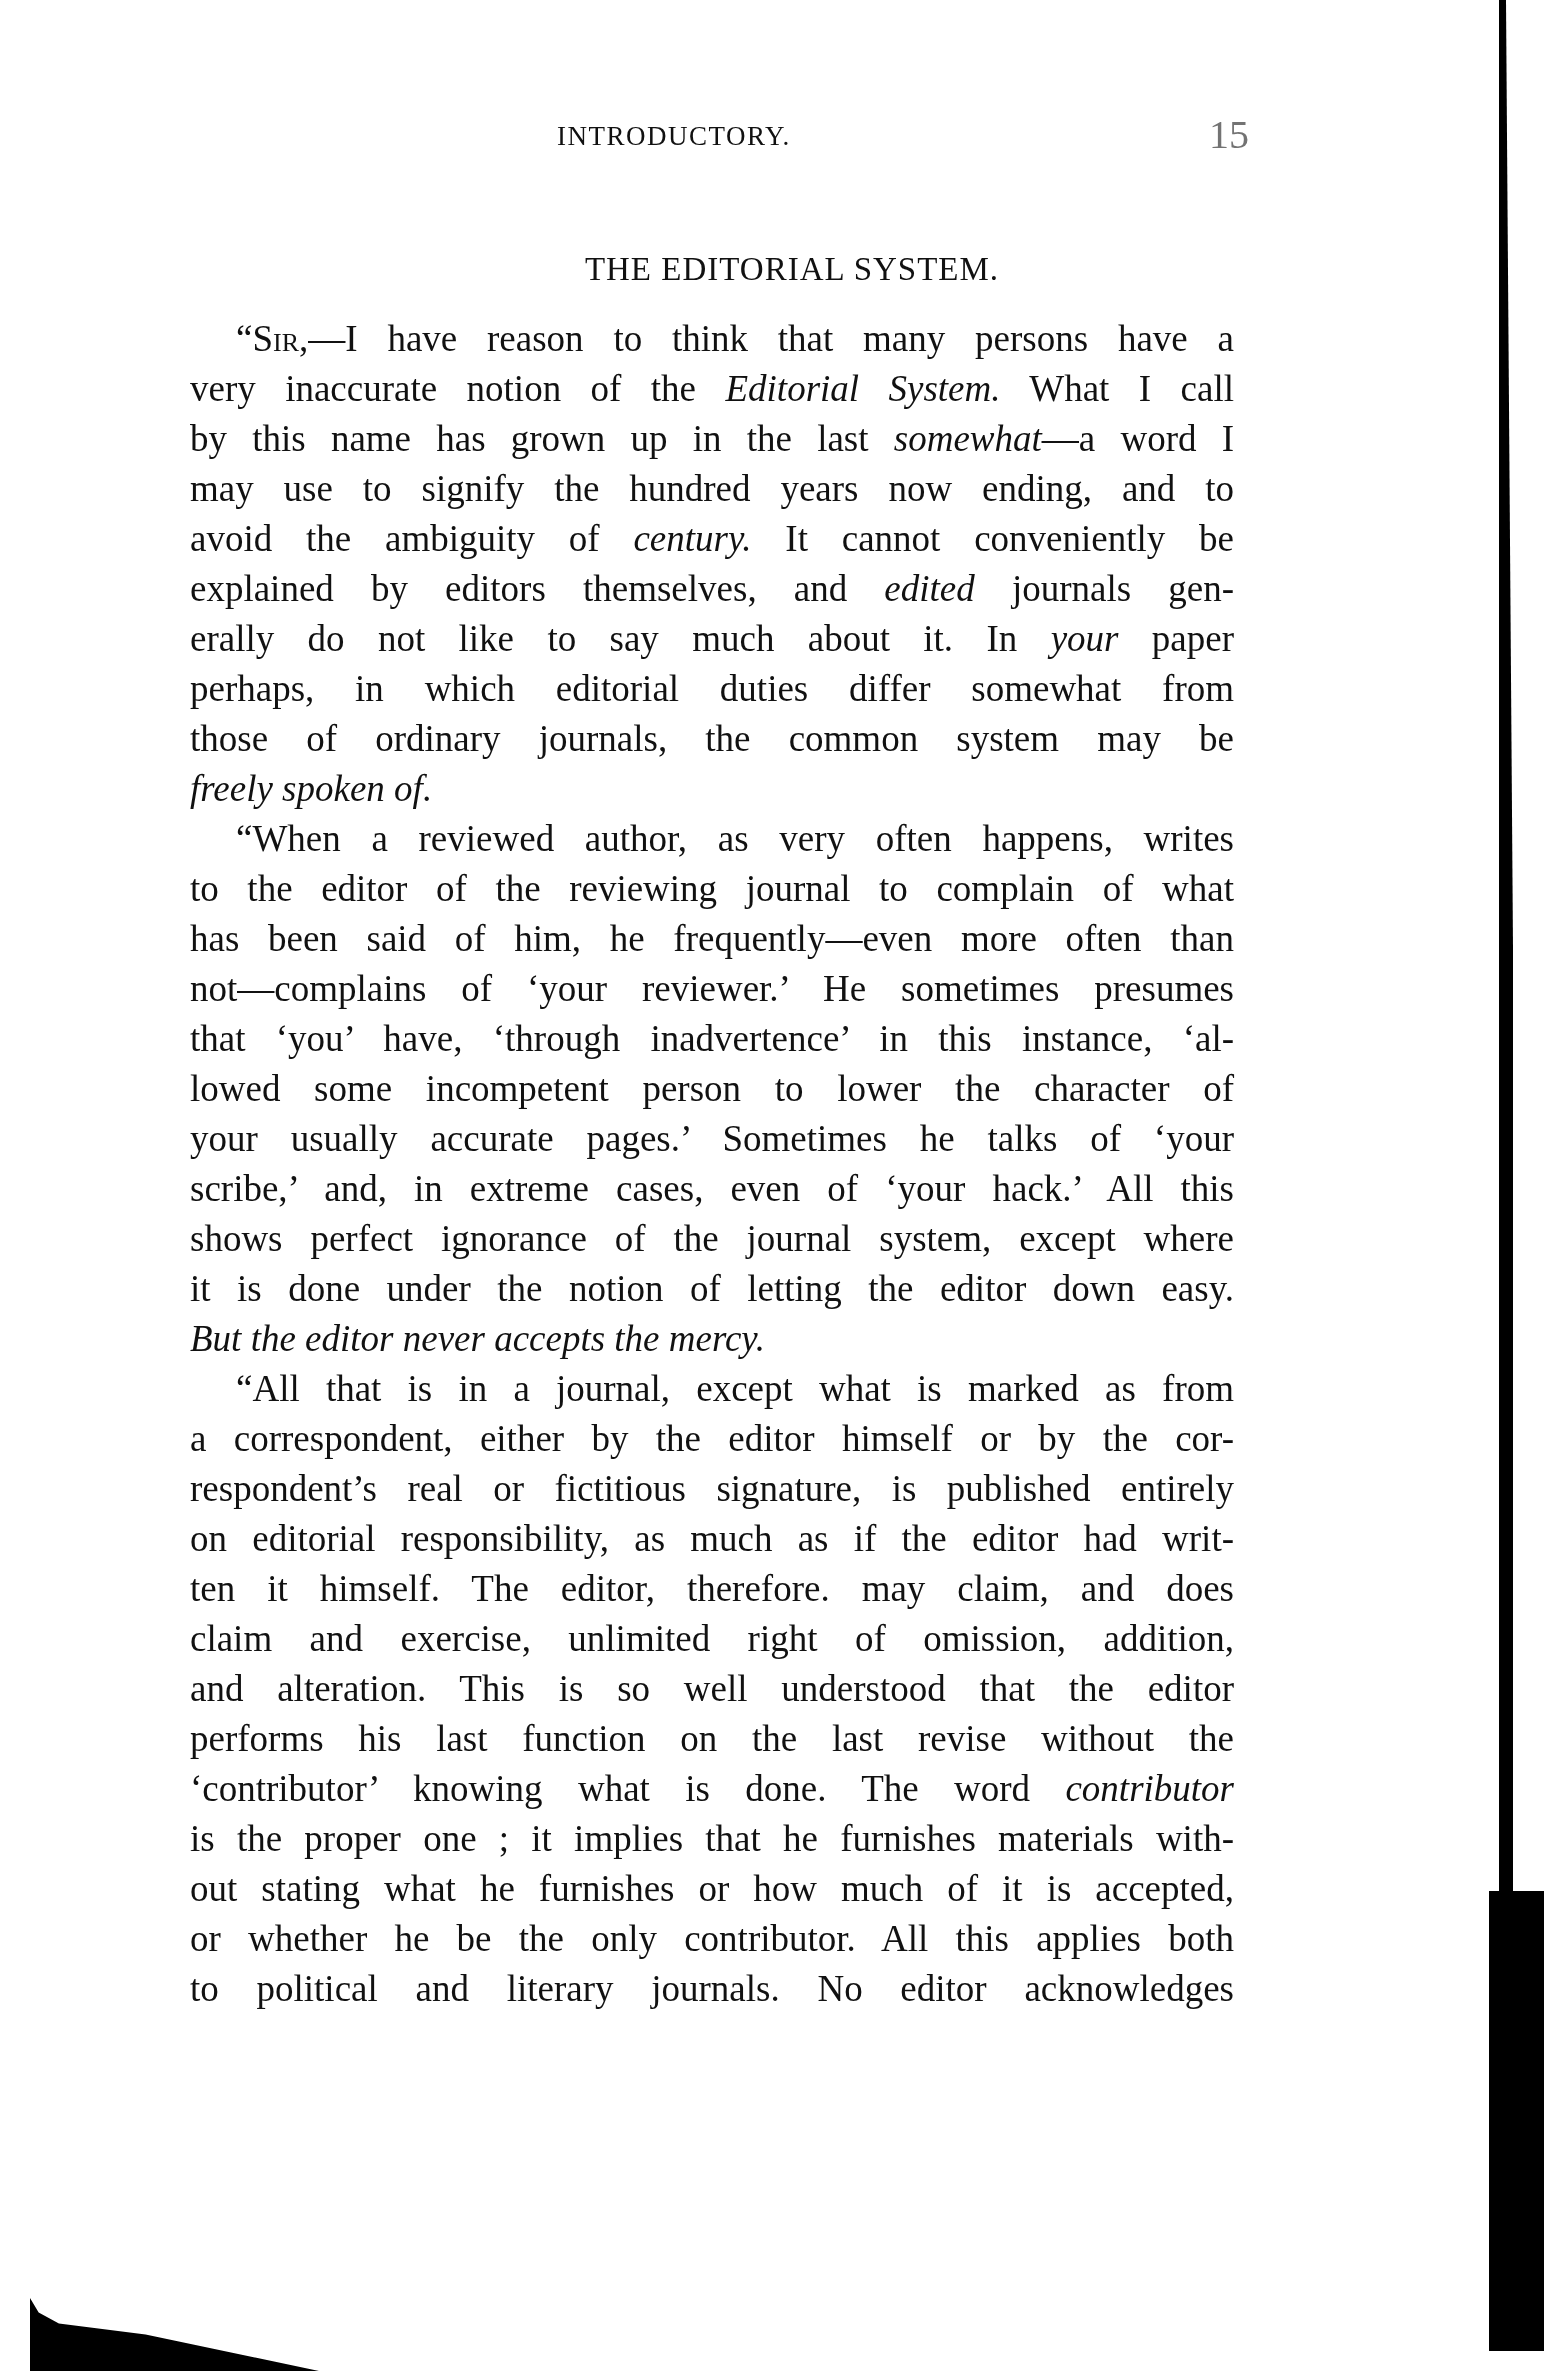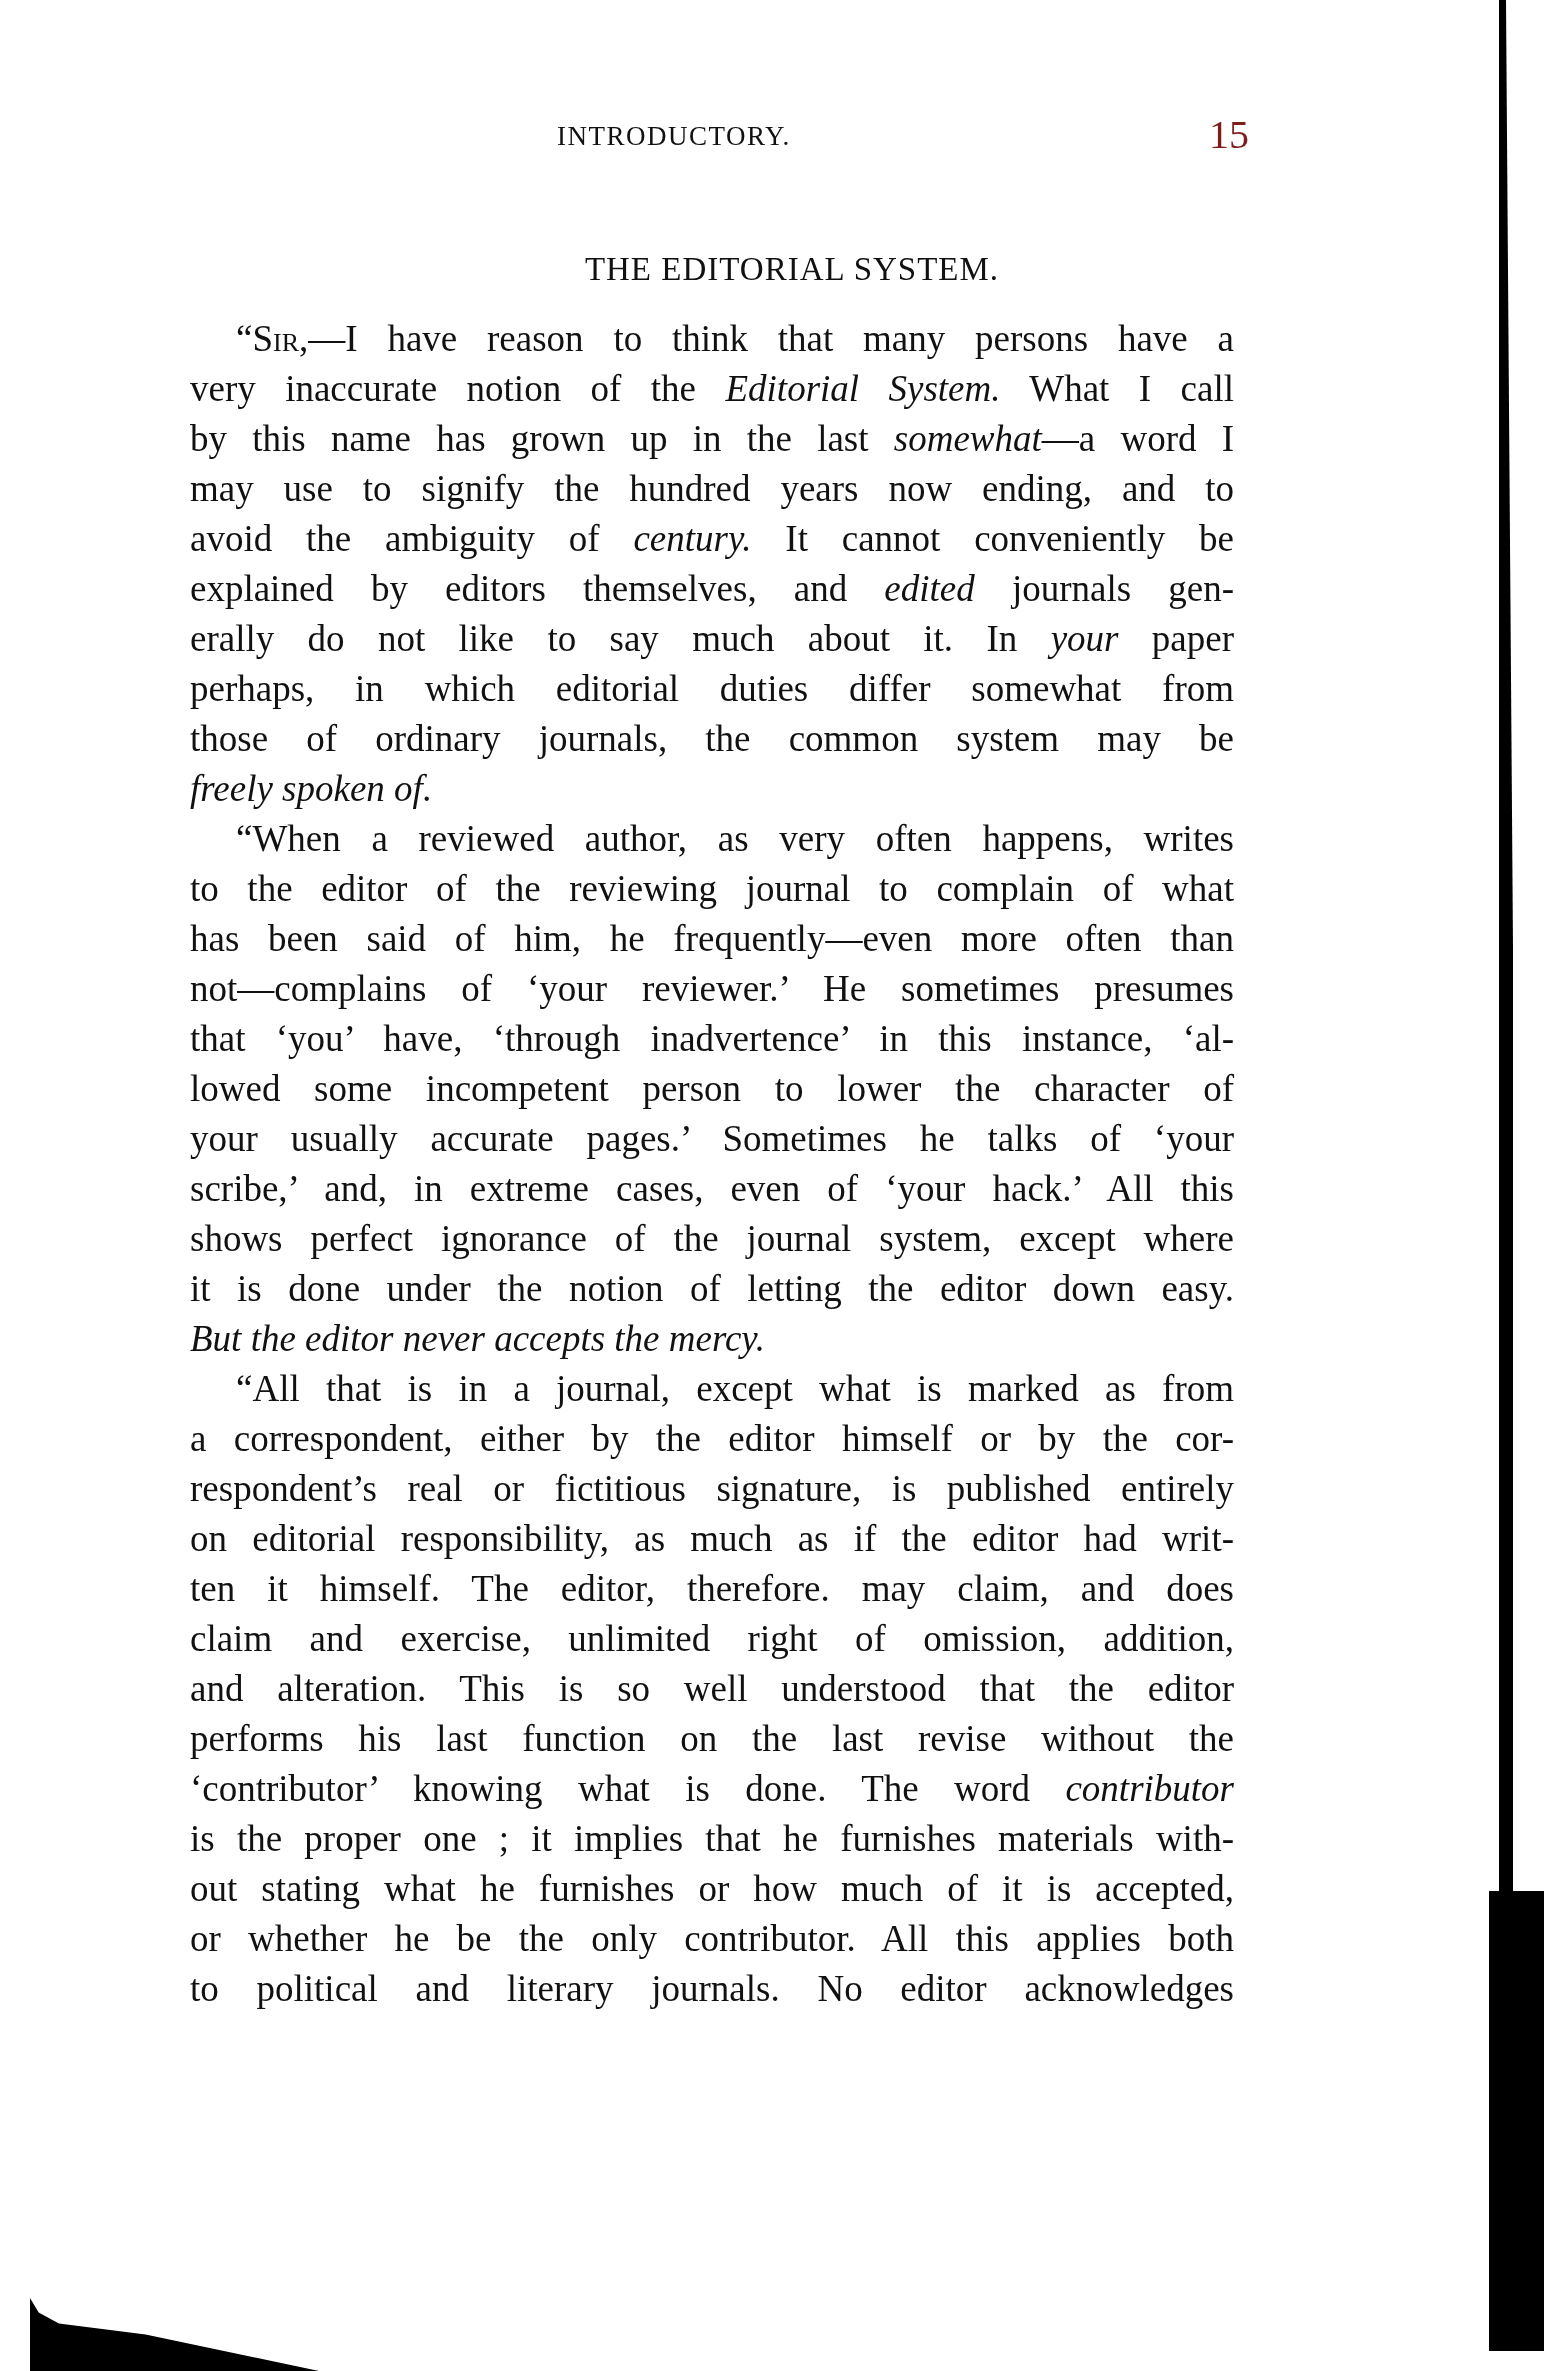--- a/index.html
+++ b/index.html
@@ -9,21 +9,21 @@
     background: #ffffff; color: #111111;
     font-family: "Liberation Serif", "DejaVu Serif", serif;
     padding-left: 24px;
   }
   .running-head {
     position: absolute; left: 557px; top: 121px;
     font-size: 27px; letter-spacing: 1.5px; color: #111;
   }
   .page-number {
     position: absolute; left: 1209px; top: 111px;
-    font-size: 40px; color: #7f1d1d;
+    font-size: 40px; color: #737373;
   }
   .section-title {
     position: absolute; left: 0; width: 1544px; top: 251px;
     text-align: center; padding-left: 40px; box-sizing: border-box;
     font-size: 33px; letter-spacing: 1px; color: #111; font-family: Liberation Serif, serif;
   }
   .body-text {
     position: absolute; left: 142px; top: 314px; width: 1092px;
     font-size: 37px; line-height: 50px; color: #111;
   }

